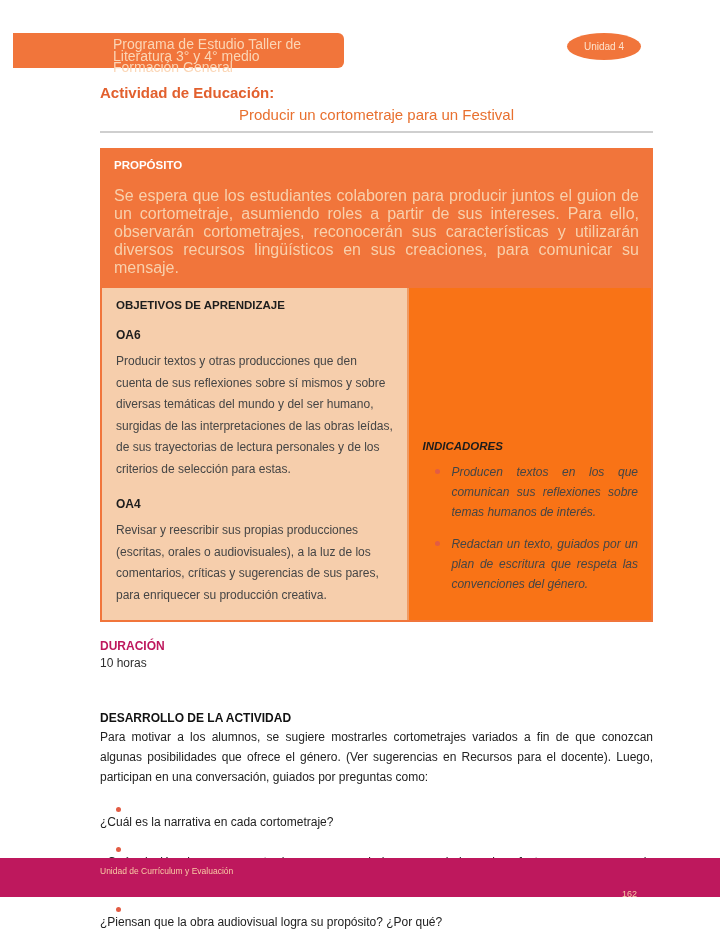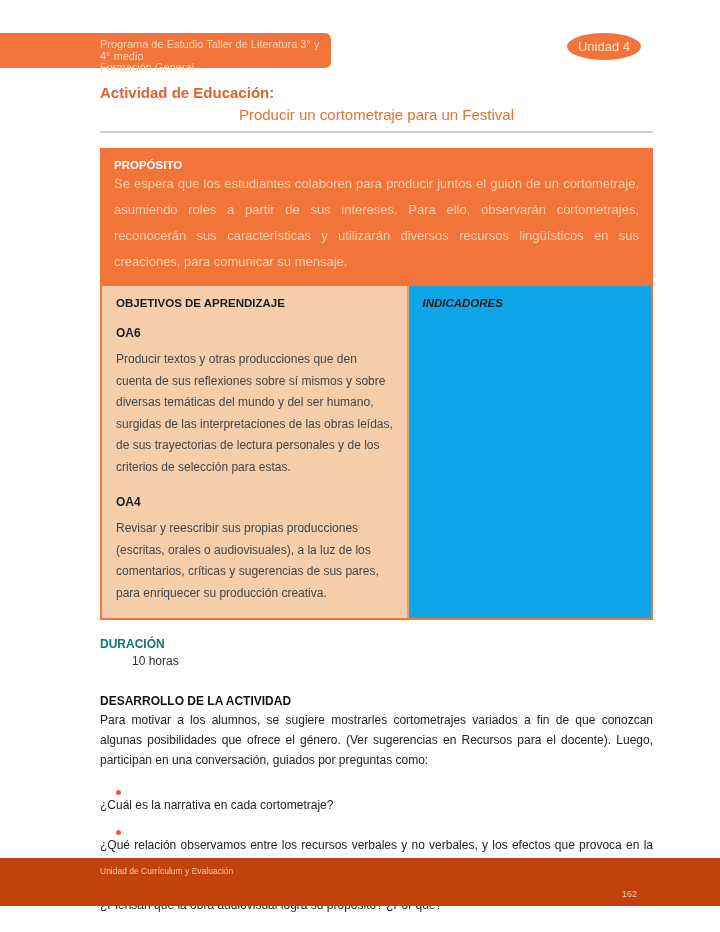--- a/index.html
+++ b/index.html
@@ -3,79 +3,79 @@
 <meta charset="utf-8">
 <style>
   * { margin:0; padding:0; box-sizing:border-box; }
   html,body { background:#ffffff; }
   body {
     width:720px; height:932px; position:relative; overflow:hidden;
     font-family:"Liberation Sans", sans-serif; color:#4a4a4a;
   }
   
   .header-band {
-    position:absolute; top:33px; left:0; width:331px; height:35px;
+    position:absolute; top:33px; left:13px; width:331px; height:35px;
     background:#F1753B; border-radius:0 6px 6px 0;
-    color:#FBD6B6; font-size:11px; line-height:11.5px;
+    color:#FBD6B6; font-size:14px; line-height:11.5px;
     padding:6px 8px 0 100px;
   }
   .unit-badge {
     position:absolute; top:33px; left:567px; width:74px; height:27px;
     background:#F1753B; border-radius:50%;
     display:flex; align-items:center; justify-content:center;
-    color:#FDE3CC; font-size:13px;
+    color:#FDE3CC; font-size:10px;
   }
   
   .content { position:absolute; left:100px; top:84px; width:553px; }
   .title-kicker { font-size:15px; font-weight:bold; color:#E2602E; }
   .title-main   { font-size:15px; color:#E8702F; margin-top:5px;text-align:center; }
   .rule { border:none; border-top:2px solid #CFCFCF; margin-top:8px; }
 
   
   .eval-table { margin-top:15px; border:2px solid #F1753B; }
   .proposito { background:#F1753B; padding:9px 12px 11px 12px; }
-  .proposito .box-heading { color:#ffffff; font-size:11.5px; font-weight:bold; margin-bottom:0; }
-  .proposito p { color:#F8D0AC; font-size:13px; line-height:26px; text-align:justify; }
+  .proposito .box-heading { color:#ffffff; font-size:11.5px; font-weight:bold; margin-bottom:16px; }
+  .proposito p { color:#F8D0AC; font-size:16px; line-height:18px; text-align:justify; }
 
-  .cols { display:flex; align-items:flex-start; background:#0ea5e9; }
+  .cols { display:flex; align-items:flex-end; background:#f97316; }
   .col-left {
     width:56%; background:#F6CEAC; padding:11px 14px 14px 14px;
     border-right:2px solid #F09A62; min-height:292px;
   }
   .col-right { flex:1; padding:11px 13px 14px 13px;font-style:italic; }
   .box-heading-dark { font-size:11.5px; font-weight:bold; color:#1d1d1d; }
   .oa-code { font-size:12px; font-weight:bold; color:#1d1d1d; margin-top:17px; }
   .oa-text { font-size:12px; line-height:21.5px; color:#454545; margin-top:9px; }
 
   .ind-list { margin-top:10px; }
   .ind-item { display:flex; margin-bottom:12px; }
   .dot {
     flex:0 0 auto; width:5px; height:5px; border-radius:50%;
     background:#E25C44; margin:7px 11px 0 13px;
   }
   .ind-item p { font-size:12px; line-height:20px; text-align:justify; color:#454545; }
 
   
   .duracion { margin-top:17px; }
-  .duracion .sec-heading { font-size:12px; font-weight:bold; color:#0f766e; }
-  .duracion p { font-size:12px; color:#2e2e2e; margin-top:3px;margin-left:32px; }
+  .duracion .sec-heading { font-size:12px; font-weight:bold; color:#be185d; }
+  .duracion p { font-size:12px; color:#2e2e2e; margin-top:3px; }
 
   
-  .desarrollo { margin-top:26px; }
+  .desarrollo { margin-top:41px; }
   .sec-heading { font-size:12px; font-weight:bold; color:#111; }
   .desarrollo .intro { font-size:12px; line-height:20px; text-align:justify; color:#222; margin-top:2px; }
   .q-list { margin-top:13px; }
   .q-item { display:flex; margin-bottom:8px;flex-direction:column; }
   .q-item .dot { margin:7px 20px 0 16px; }
   .q-item p { font-size:12px; line-height:20px; text-align:justify; color:#222; }
 
   
   .footer-band {
-    position:absolute; top:858px; left:0; width:720px; height:48px;
-    background:#c2410c; color:#F8CBA5; font-size:8.5px; line-height:12px;
+    position:absolute; top:858px; left:0; width:720px; height:39px;
+    background:#be185d; color:#F8CBA5; font-size:8.5px; line-height:12px;
     padding:7px 0 8px 100px;
   }
   .page-num { position:absolute; top:8px; right:83px; font-size:9px; color:#F8CBA5;margin-top:22px; }
 </style>
 </head>
 <body>
 
 <div class="header-band">
   <div>Programa de Estudio Taller de Literatura 3° y 4° medio</div>
   <div>Formación General</div>
@@ -102,20 +102,30 @@
       <div class="col-left">
         <div class="box-heading-dark">OBJETIVOS DE APRENDIZAJE</div>
         <div class="oa-code">OA6</div>
         <p class="oa-text">Producir textos y otras producciones que den cuenta de sus reflexiones sobre sí mismos y sobre diversas temáticas del mundo y del ser humano, surgidas de las interpretaciones de las obras leídas, de sus trayectorias de lectura personales y de los criterios de selección para estas.</p>
         <div class="oa-code">OA4</div>
         <p class="oa-text">Revisar y reescribir sus propias producciones (escritas, orales o audiovisuales), a la luz de los comentarios, críticas y sugerencias de sus pares, para enriquecer su producción creativa.</p>
       </div>
 
       <div class="col-right">
         <div class="box-heading-dark">INDICADORES</div>
+        <div class="ind-list">
+          <div class="ind-item">
+            <span class="dot"></span>
+            <p>Producen textos en los que comunican sus reflexiones sobre temas humanos de interés.</p>
+          </div>
+          <div class="ind-item">
+            <span class="dot"></span>
+            <p>Redactan un texto, guiados por un plan de escritura que respeta las convenciones del género.</p>
+          </div>
+        </div>
       </div>
 
     </div>
   </div>
 
   <div class="duracion">
     <div class="sec-heading">DURACIÓN</div>
     <p>10 horas</p>
   </div>
 

